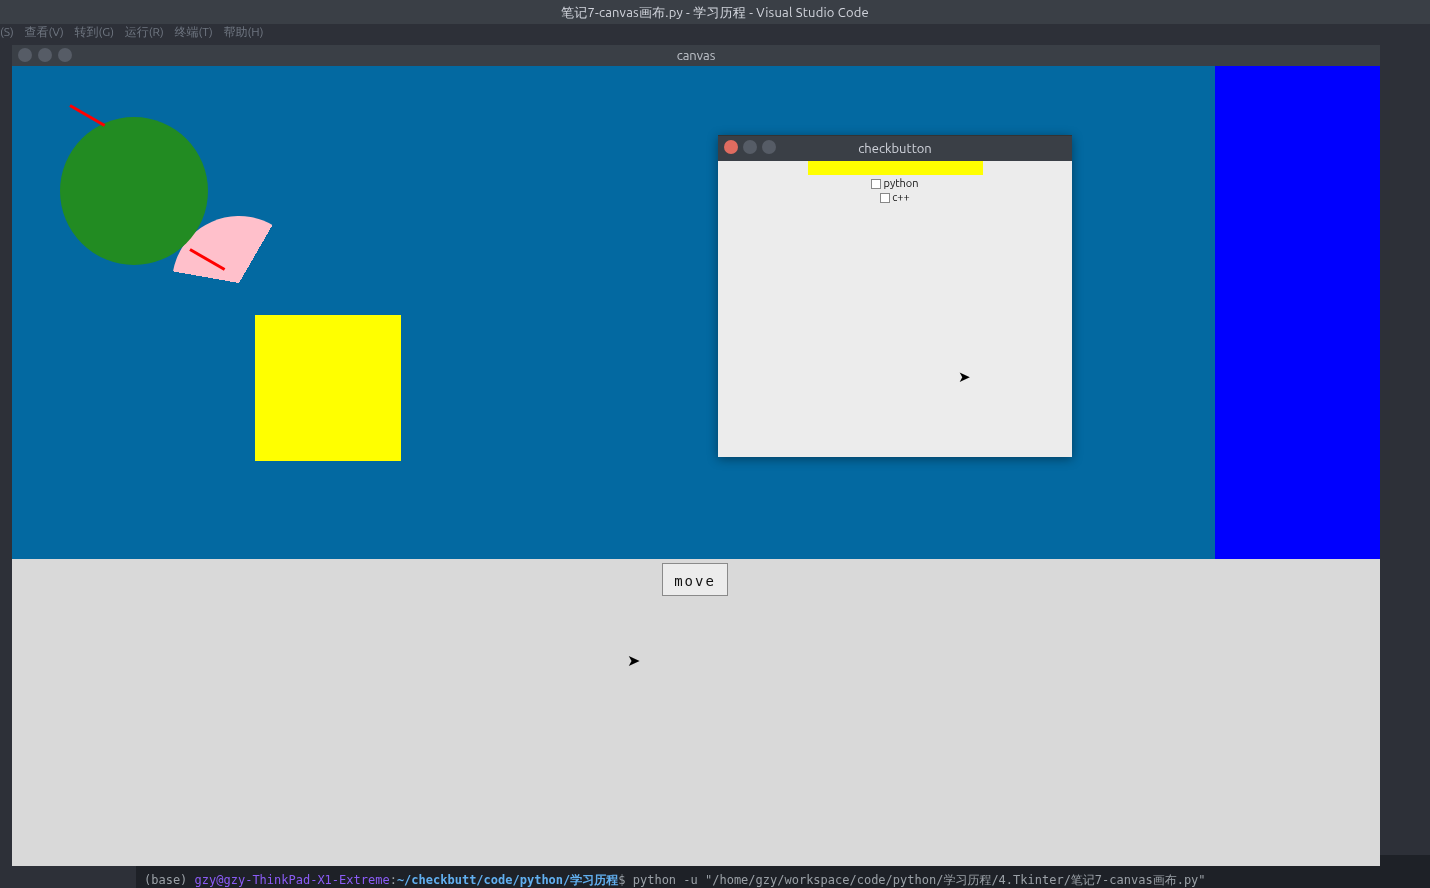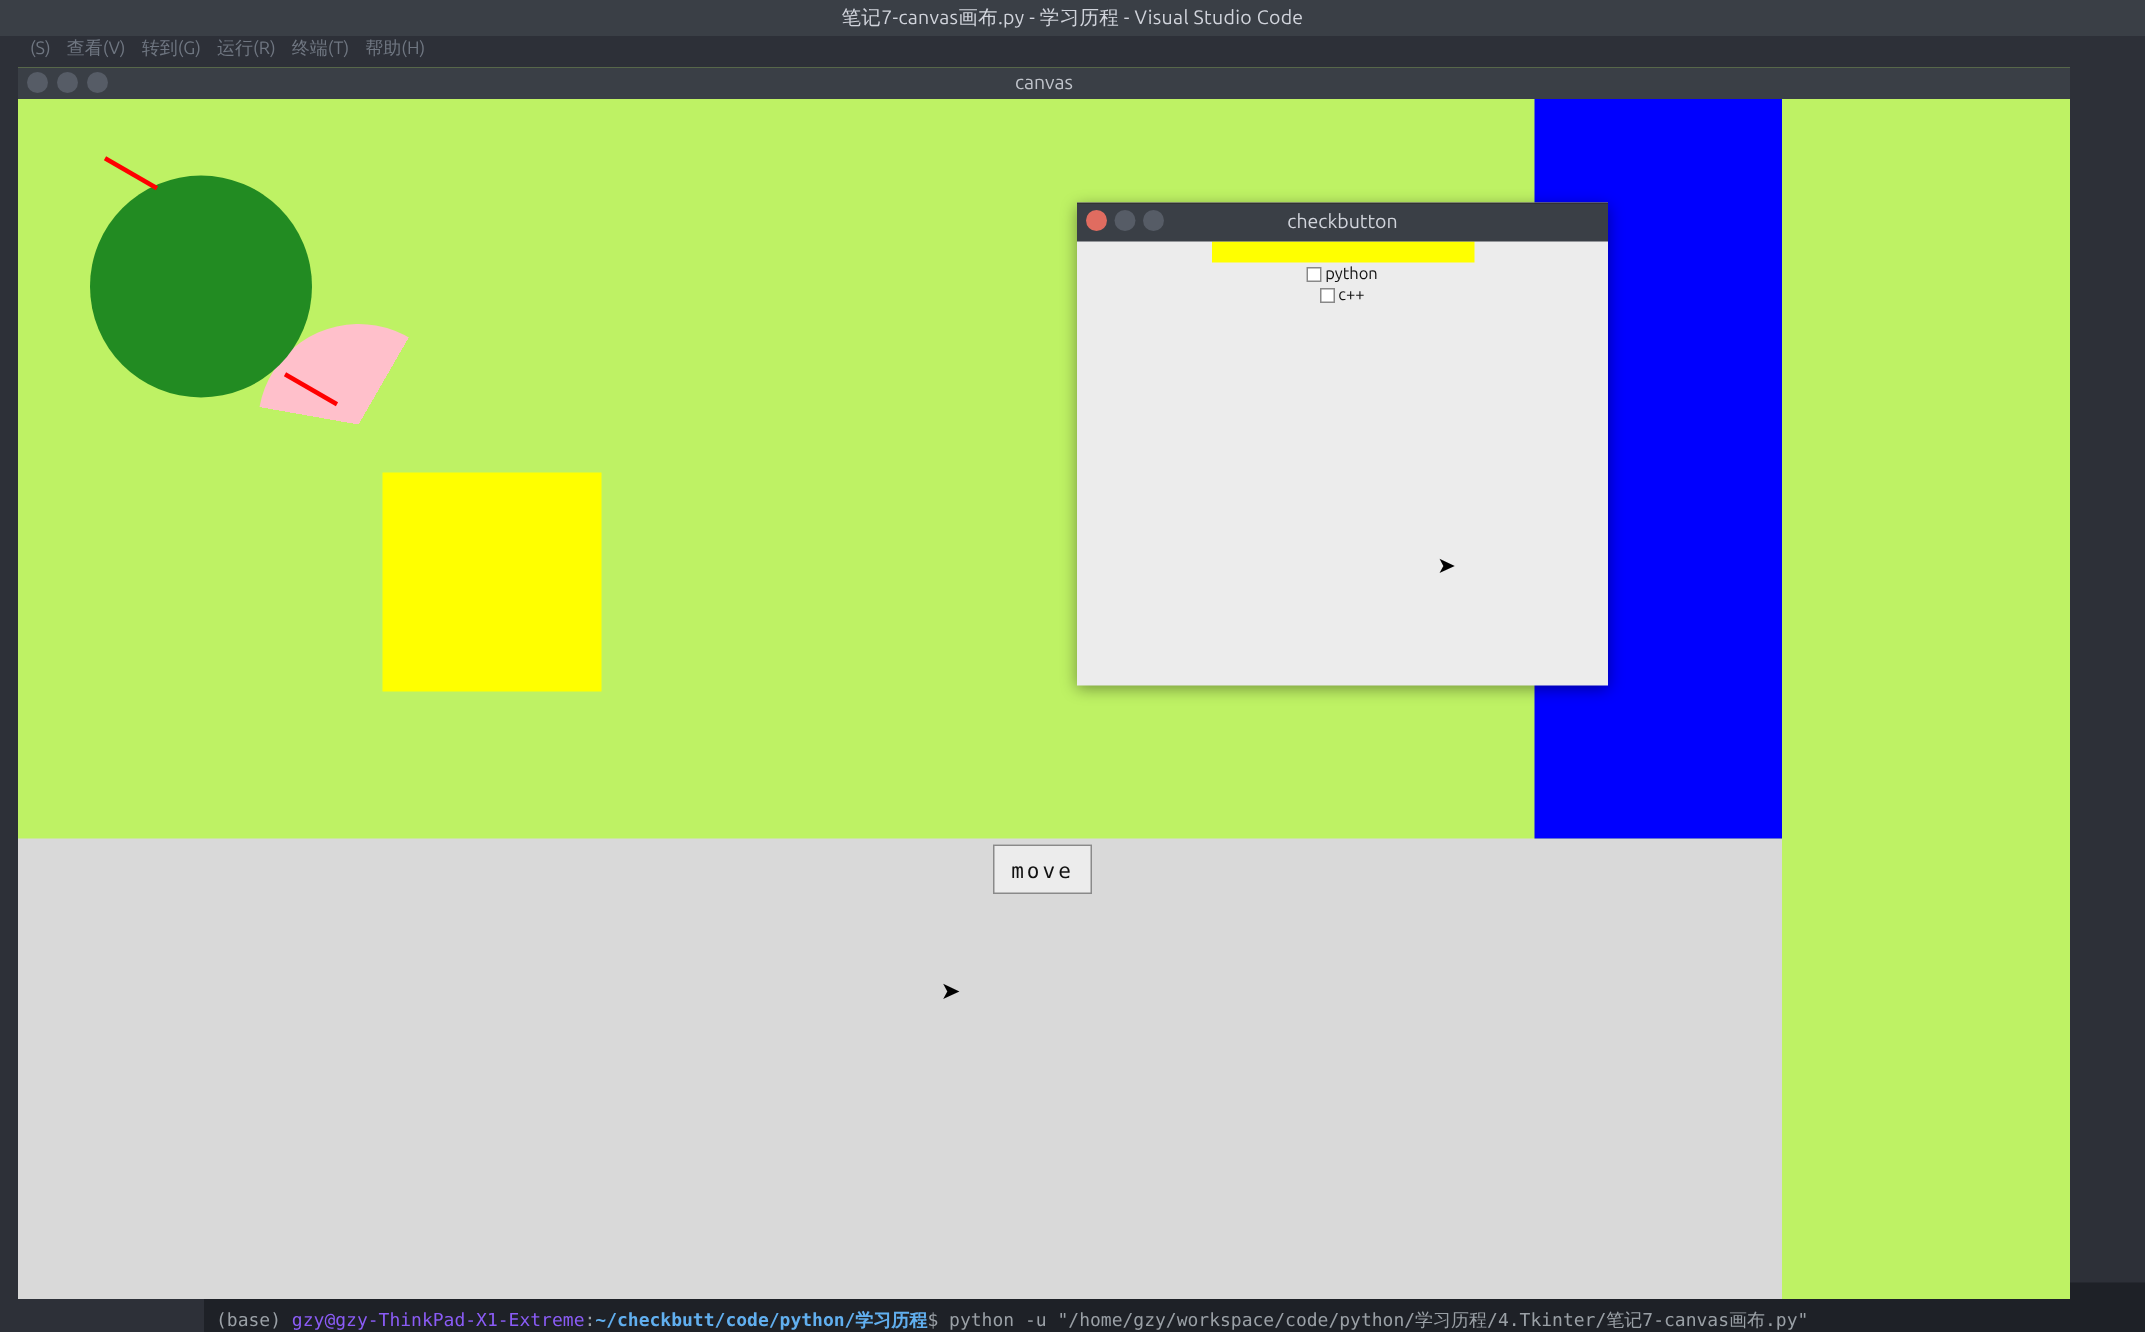--- a/index.html
+++ b/index.html
@@ -26,32 +26,32 @@
     letter-spacing: .2px;
   }
 
   
   .vscode-menu {
     position: absolute;
     left: 0; top: 24px;
     height: 22px;
     font-size: 12px;
     color: #6f7681;
-    padding-left: 20px;
+    padding-left: 0;
     text-align: center;
   }
   .vscode-menu span { margin-right: 8px; }
 
   
   .canvas-win {
     position: absolute;
     left: 12px;
     top: 45px;
     width: 1368px;
-    background: #bef264;   
+    background: #0369a1;   
   }
   .canvas-win .titlebar {
     height: 21px;
     background: #3a3f46;
     position: relative;
     color: #bfc3ca;
     font-size: 13px;
     text-align: center;
     line-height: 21px;
   }
@@ -62,21 +62,21 @@
   }
   .canvas-win .titlebar .btns .wb {
     width: 14px; height: 14px;
     border-radius: 50%;
     background: #565c66;
   }
 
   
   .canvas-body {
     background: #d9d9d9;
-    width: 1176px;
+    width: 1368px;
     height: 800px;
     position: relative;
     overflow: hidden;
   }
 
   
   .blue-rect {
     position: absolute;
     right: 0;
     top: 0;

